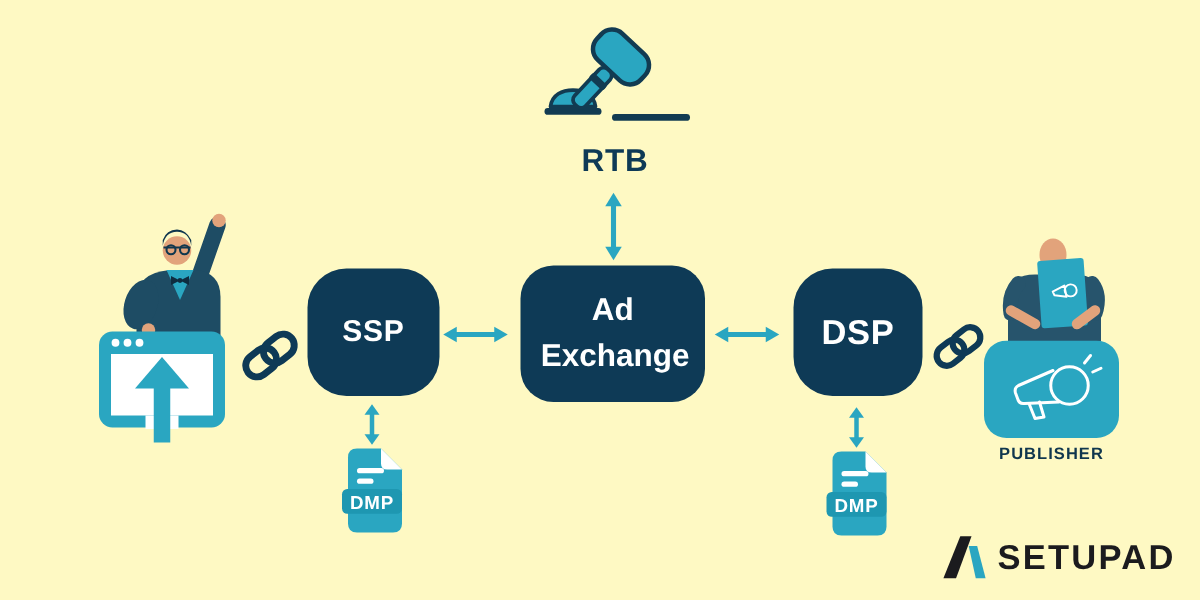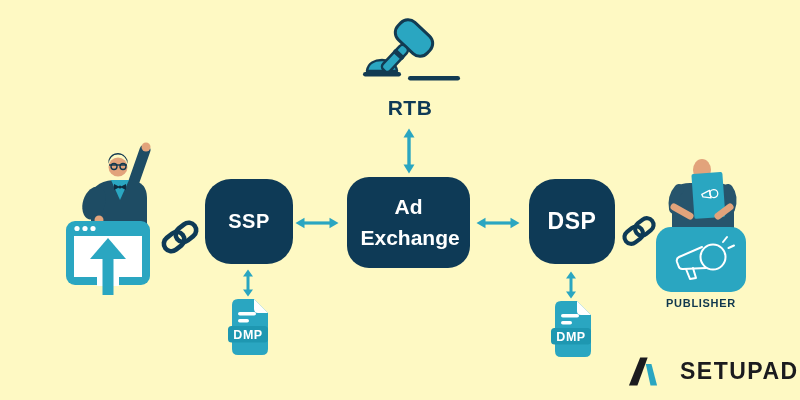--- a/index.html
+++ b/index.html
@@ -19,21 +19,21 @@
   #dsp-box{left:529px;top:179px;width:86px;height:85px;border-radius:26px;font-size:23px;letter-spacing:.5px;}
   .rtb-label{
     left:354px;top:96px;width:112px;text-align:center;
     font-size:21px;font-weight:700;color:#0E3A56;letter-spacing:.5px;
   }
   .actor-label{
     text-align:center;font-size:11px;font-weight:700;color:#10374E;letter-spacing:.7px;
   }
   #publisher-label{left:48px;top:296px;width:120px;}
   #advertiser-label{left:646px;top:297px;width:110px;}
-  #logo{left:628px;top:356px;display:flex;align-items:center;gap:22px;}
+  #logo{left:628px;top:356px;display:flex;align-items:center;gap:7px;}
   #logo-text{font-size:23px;font-weight:700;color:#1B1B1E;letter-spacing:1.5px;}
   svg{display:block;}
 </style>
 </head>
 <body>
 
 <div class="canvas">
 
   <div class="abs" style="left:354px;top:12px;">
     <svg width="112" height="82" viewBox="0 0 112 82">

